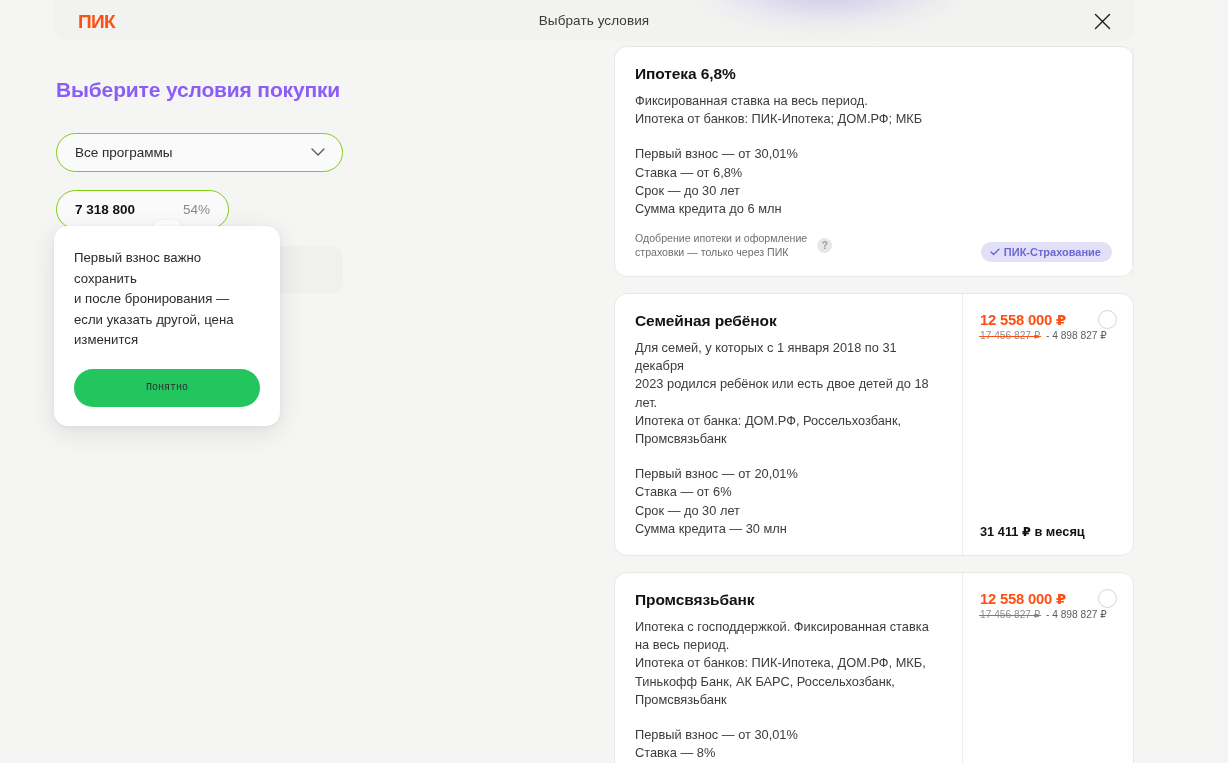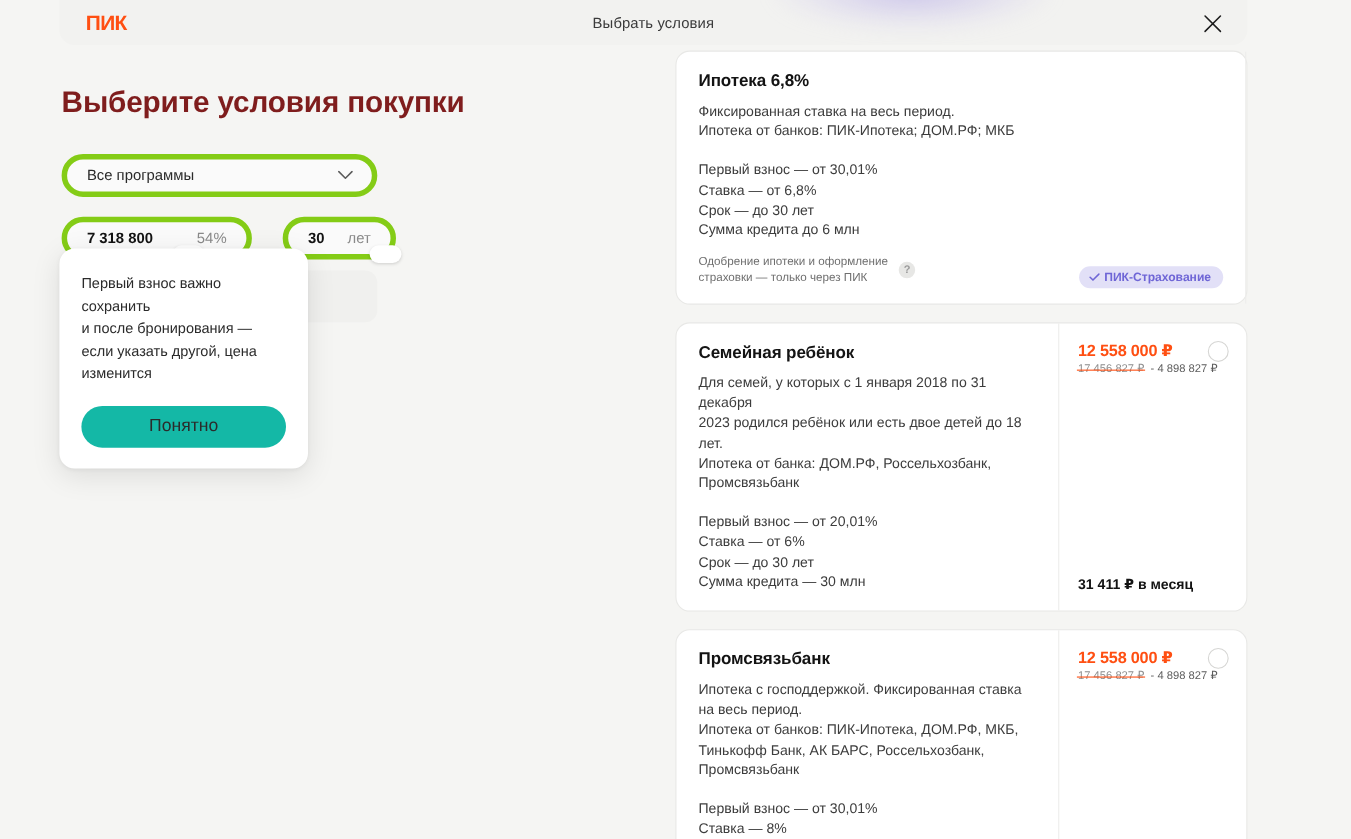--- a/index.html
+++ b/index.html
@@ -75,30 +75,30 @@
   #close-btn svg { display: block; }
 
   
   #left-pane {
     position: absolute;
     left: 56px;
     top: 78px;
     width: 520px;
   }
   #page-title {
-    font-size: 27px;
-    font-weight: bold;
-    color: #7f1d1d;
+    font-size: 21px;
+    font-weight: bold;
+    color: #8b5cf6;
     letter-spacing: -0.15px;
     margin-bottom: 31px;
   }
 
   .pill {
     background: #fafafa;
-    border: 5px solid #84cc16;
+    border: 1px solid #84cc16;
     border-radius: 26px;
     position: relative;
   }
 
   #program-select {
     width: 287px;
     height: 39px;
     display: flex;
     align-items: center;
     padding: 0 17px 0 18px;
@@ -177,25 +177,25 @@
   #tooltip-text {
     font-size: 13.2px;
     line-height: 20.5px;
     color: #2b2b2b;
     white-space: pre-line;
   }
   #tooltip-ok-btn {
     margin-top: 18px;
     width: 100%;
     height: 38px;
-    background: #14b8a6;
+    background: #22c55e;
     border: none;
     border-radius: 20px;
-    font-family: Liberation Sans, sans-serif;
-    font-size: 16px;
+    font-family: Liberation Mono, monospace;
+    font-size: 10px;
     color: #2b2b2b;
     cursor: pointer;
   }
 
   
   #cards-scroll {
     position: absolute;
     left: 612px;
     top: 41px;
     width: 524px;
@@ -361,25 +361,20 @@
     </span>
   </div>
 
   <div id="sliders-row">
     <div id="down-payment-pill" class="slider-pill pill">
       <span class="slider-value">7 318 800</span>
       <span class="slider-suffix">54%</span>
       <span id="down-payment-handle" class="slider-handle"></span>
     </div>
 
-    <div id="term-pill" class="slider-pill pill">
-      <span class="slider-value">30</span>
-      <span class="slider-suffix">лет</span>
-      <span id="term-handle" class="slider-handle"></span>
-    </div>
   </div>
 </div>
 
 <div id="discount-block">скидку на</div>
 
 <div id="tooltip-popover">
   <div id="tooltip-text">Первый взнос важно сохранить
 и после бронирования —
 если указать другой, цена
 изменится</div>

